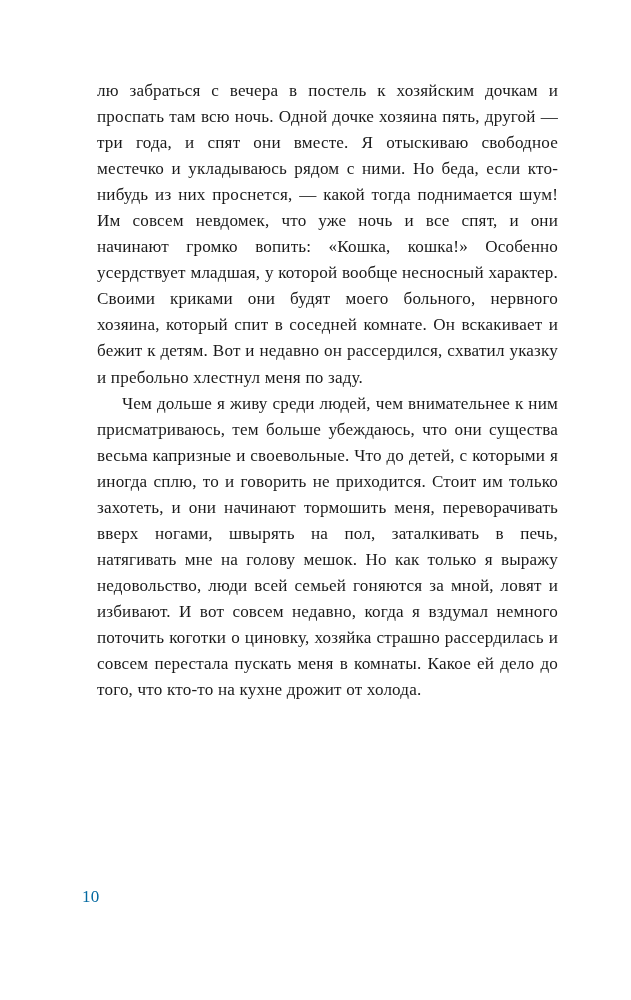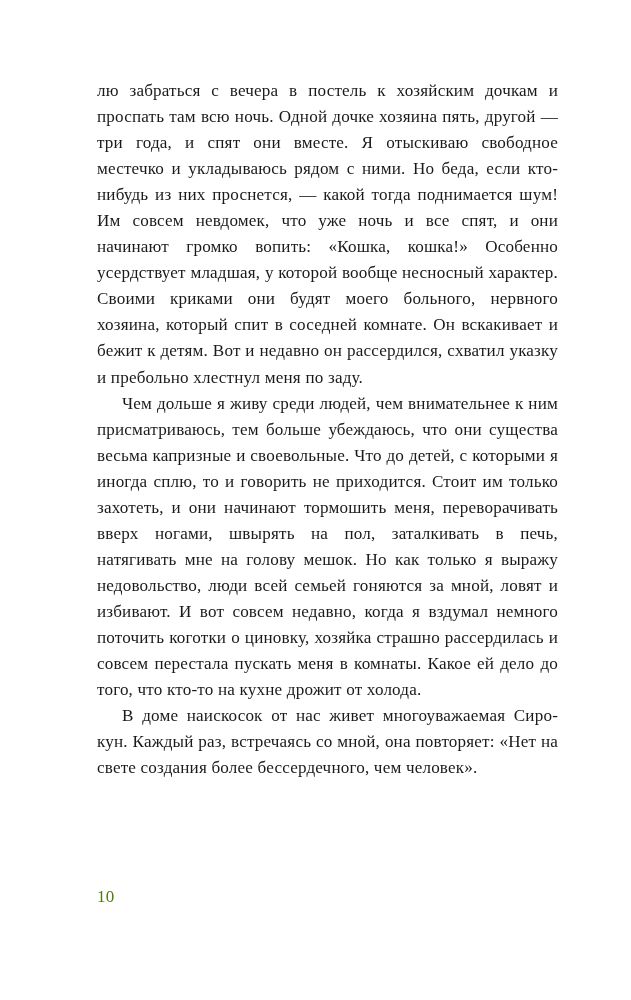--- a/index.html
+++ b/index.html
@@ -42,34 +42,33 @@
     letter-spacing: 0.01em;
     word-spacing: 0.005em;
   }
 
   .para.first {
     text-indent: 0;
   }
 
   .page-number {
     position: absolute;
-    left: 97px;
+    left: 82px;
     top: 886px;
     font-size: 17px;
     line-height: 22px;
-    color: #4d7c0f;
+    color: #0369a1;
     letter-spacing: 0.01em;
   }
 </style>
 </head>
 <body>
 
 <div class="page">
 
   <div class="text-block">
     <p class="para first">лю забраться с вечера в постель к хозяйским дочкам и проспать там всю ночь. Одной дочке хозяина пять, другой — три года, и спят они вместе. Я отыскиваю свободное местечко и укладываюсь рядом с ними. Но беда, если кто-нибудь из них проснется, — какой тогда поднимается шум! Им совсем невдомек, что уже ночь и все спят, и они начинают громко вопить: «Кошка, кошка!» Особенно усердствует младшая, у которой вообще несносный характер. Своими криками они будят моего больного, нервного хозяина, который спит в соседней комнате. Он вскакивает и бежит к детям. Вот и недавно он рассердился, схватил указку и пребольно хлестнул меня по заду.</p>
     <p class="para">Чем дольше я живу среди людей, чем внимательнее к ним присматриваюсь, тем больше убеждаюсь, что они существа весьма капризные и своевольные. Что до детей, с которыми я иногда сплю, то и говорить не приходится. Стоит им только захотеть, и они начинают тормошить меня, переворачивать вверх ногами, швырять на пол, заталкивать в печь, натягивать мне на голову мешок. Но как только я выражу недовольство, люди всей семьей гоняются за мной, ловят и избивают. И вот совсем недавно, когда я вздумал немного поточить коготки о циновку, хозяйка страшно рассердилась и совсем перестала пускать меня в комнаты. Какое ей дело до того, что кто-то на кухне дрожит от холода.</p>
-    <p class="para">В доме наискосок от нас живет многоуважаемая Сиро-кун. Каждый раз, встречаясь со мной, она повторяет: «Нет на свете создания более бессердечного, чем человек».</p>
   </div>
 
   <div class="page-number">10</div>
 
 </div>
 
 </body></html>

